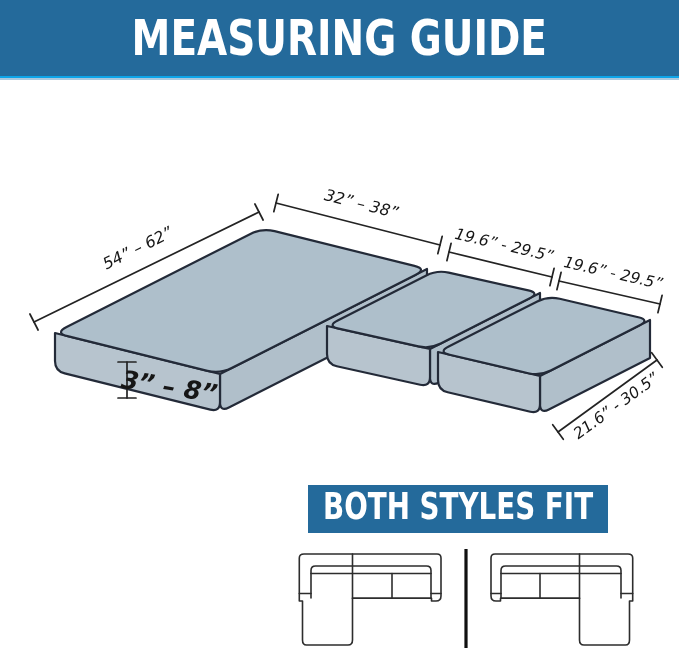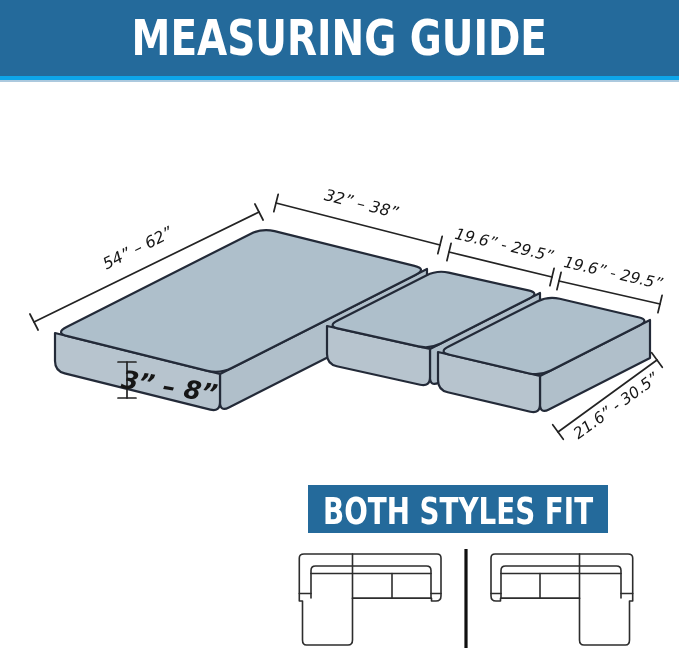--- a/index.html
+++ b/index.html
@@ -1,29 +1,29 @@
 <!DOCTYPE html>
 <html><head>
 <meta charset="utf-8">
 <style>
   html,body{margin:0;padding:0;background:#ffffff;}
   body{width:679px;height:650px;position:relative;overflow:hidden;
        font-family:"DejaVu Sans",sans-serif;}
 
   
   .header{position:absolute;left:0;top:0;width:679px;height:76px;
-          background:#246a9b;border-bottom:4px solid #0ea5e9;
+          background:#246a9b;border-bottom:2px solid #0ea5e9;
           box-shadow:0 2px 0 rgba(158,192,216,.85);
           display:flex;align-items:center;justify-content:center;z-index:3;}
   .header-text{color:#ffffff;font-weight:bold;font-size:50px;letter-spacing:0px;
           display:inline-block;transform:scaleX(.78);white-space:nowrap;}
 
   
   .styles-banner{position:absolute;left:308px;top:485px;width:300px;height:48px;
-          background:#246a9b;display:flex;align-items:flex-end;justify-content:center;z-index:3;}
+          background:#246a9b;display:flex;align-items:flex-start;justify-content:center;z-index:3;}
   .styles-banner-text{color:#ffffff;font-weight:bold;font-size:37px;
           display:inline-block;transform:scaleX(.75);white-space:nowrap;}
 
   
   svg.stage{position:absolute;left:0;top:0;z-index:1;}
   .cushion{stroke:#232a38;stroke-width:2.2;stroke-linejoin:round;}
   .dimline{stroke:#232323;stroke-width:1.7;stroke-linecap:round;fill:none;}
   text.dim{font-family:"DejaVu Sans",sans-serif;font-style:italic;
            fill:#161616;text-anchor:middle;font-size:16px;}
   text.dim-small{font-size:15.5px;}

